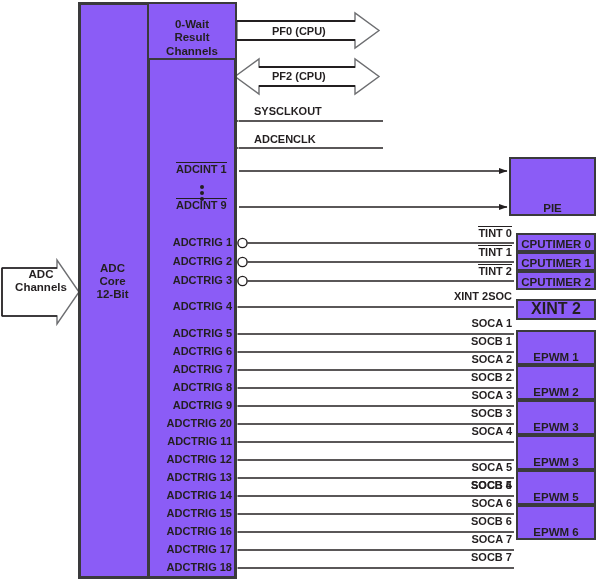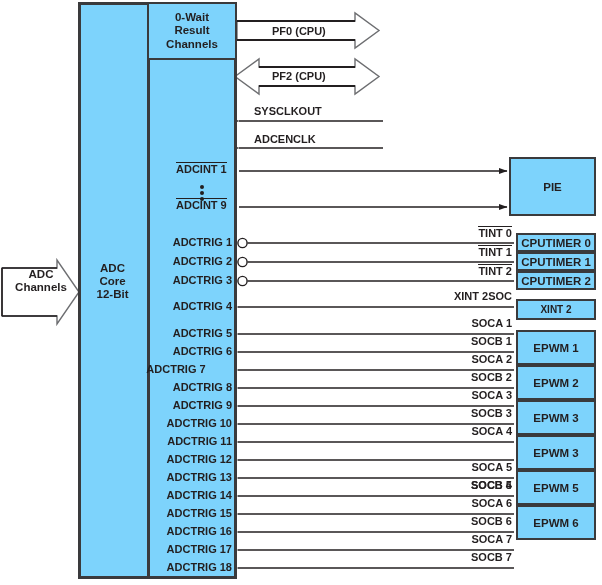--- a/index.html
+++ b/index.html
@@ -6,39 +6,39 @@
   body{
     width:602px;height:585px;position:relative;overflow:hidden;
     font-family:"Liberation Sans",sans-serif;
     color:#231f20;
   }
   #stage{position:absolute;left:0;top:0;width:602px;height:585px;}
   svg#wires{position:absolute;left:0;top:0;width:602px;height:585px;}
 
   .box{
     position:absolute;box-sizing:border-box;
-    border:2.5px solid #3a3a3c;background:#7dd3fc;
-    display:flex;align-items:center;justify-content:center;
+    border:2.5px solid #3a3a3c;background:#8b5cf6;
+    display:flex;align-items:flex-end;justify-content:center;
     text-align:center;font-weight:bold;
   }
   .adc-shell{left:78px;top:2px;width:159px;height:577px;border-width:3px;}
   .adc-divider{position:absolute;left:147px;top:2px;width:0;height:577px;
     border-left:3px solid #3a3a3c;}
   .reg-box{left:147px;top:2px;width:90px;height:58px;border-width:2.5px;}
 
   .lbl-core{
     position:absolute;left:80px;top:262px;width:65px;
     text-align:center;font-size:11.5px;font-weight:bold;line-height:13px;
   }
   .lbl-reg{font-size:11.5px;line-height:13.5px;}
 
   .pie-box{left:509px;top:157px;width:87px;height:59px;font-size:11.5px;}
   .cput{left:516px;width:80px;height:19px;font-size:11.5px;border-width:2px;}
   .cput0{top:233px;} .cput1{top:252px;} .cput2{top:271px;}
-  .xint-box{left:516px;top:299px;width:80px;height:21px;font-size:10px;border-width:2px;}
+  .xint-box{left:516px;top:299px;width:80px;height:21px;font-size:16px;border-width:2px;}
   .epwm{left:516px;width:80px;height:35px;font-size:11.5px;border-width:2px;}
 
   .sig{
     position:absolute;font-size:11px;font-weight:bold;white-space:nowrap;
   }
   .sig.r{text-align:right;}
   .ovl{border-top:1.5px solid #231f20;padding-top:0px;display:inline-block;line-height:12px;}
 
   .chan-label{
     position:absolute;left:8px;top:268px;width:66px;text-align:center;
@@ -170,27 +170,27 @@
       <div class="sig r" style="left: 120px; top: 255px; width: 112px;">ADCTRIG 2</div>
       <div class="sig r" style="left: 330px; top: 245px; width: 182px;"><span class="ovl">TINT 1</span></div>
       <div class="sig r" style="left: 120px; top: 274px; width: 112px;">ADCTRIG 3</div>
       <div class="sig r" style="left: 330px; top: 264px; width: 182px;"><span class="ovl">TINT 2</span></div>
       <div class="sig r" style="left: 120px; top: 300px; width: 112px;">ADCTRIG 4</div>
       <div class="sig r" style="left: 330px; top: 290px; width: 182px;">XINT 2SOC</div>
       <div class="sig r" style="left: 120px; top: 327px; width: 112px;">ADCTRIG 5</div>
       <div class="sig r" style="left: 330px; top: 317px; width: 182px;">SOCA 1</div>
       <div class="sig r" style="left: 120px; top: 345px; width: 112px;">ADCTRIG 6</div>
       <div class="sig r" style="left: 330px; top: 335px; width: 182px;">SOCB 1</div>
-      <div class="sig r" style="left: 120px; top: 363px; width: 112px; text-align: center;">ADCTRIG 7</div>
+      <div class="sig r" style="left: 120px; top: 363px; width: 112px;">ADCTRIG 7</div>
       <div class="sig r" style="left: 330px; top: 353px; width: 182px;">SOCA 2</div>
       <div class="sig r" style="left: 120px; top: 381px; width: 112px;">ADCTRIG 8</div>
       <div class="sig r" style="left: 330px; top: 371px; width: 182px;">SOCB 2</div>
       <div class="sig r" style="left: 120px; top: 399px; width: 112px;">ADCTRIG 9</div>
       <div class="sig r" style="left: 330px; top: 389px; width: 182px;">SOCA 3</div>
-      <div class="sig r" style="left: 120px; top: 417px; width: 112px;">ADCTRIG 10</div>
+      <div class="sig r" style="left: 120px; top: 417px; width: 112px;">ADCTRIG 20</div>
       <div class="sig r" style="left: 330px; top: 407px; width: 182px;">SOCB 3</div>
       <div class="sig r" style="left: 120px; top: 435px; width: 112px;">ADCTRIG 11</div>
       <div class="sig r" style="left: 330px; top: 425px; width: 182px;">SOCA 4</div>
       <div class="sig r" style="left: 120px; top: 453px; width: 112px;">ADCTRIG 12</div>
       <div class="sig r" style="left: 330px; top: 443px; width: 182px; margin-top: 36px;">SOCB 4</div>
       <div class="sig r" style="left: 120px; top: 471px; width: 112px;">ADCTRIG 13</div>
       <div class="sig r" style="left: 330px; top: 461px; width: 182px;">SOCA 5</div>
       <div class="sig r" style="left: 120px; top: 489px; width: 112px;">ADCTRIG 14</div>
       <div class="sig r" style="left: 330px; top: 479px; width: 182px;">SOCB 5</div>
       <div class="sig r" style="left: 120px; top: 507px; width: 112px;">ADCTRIG 15</div>

